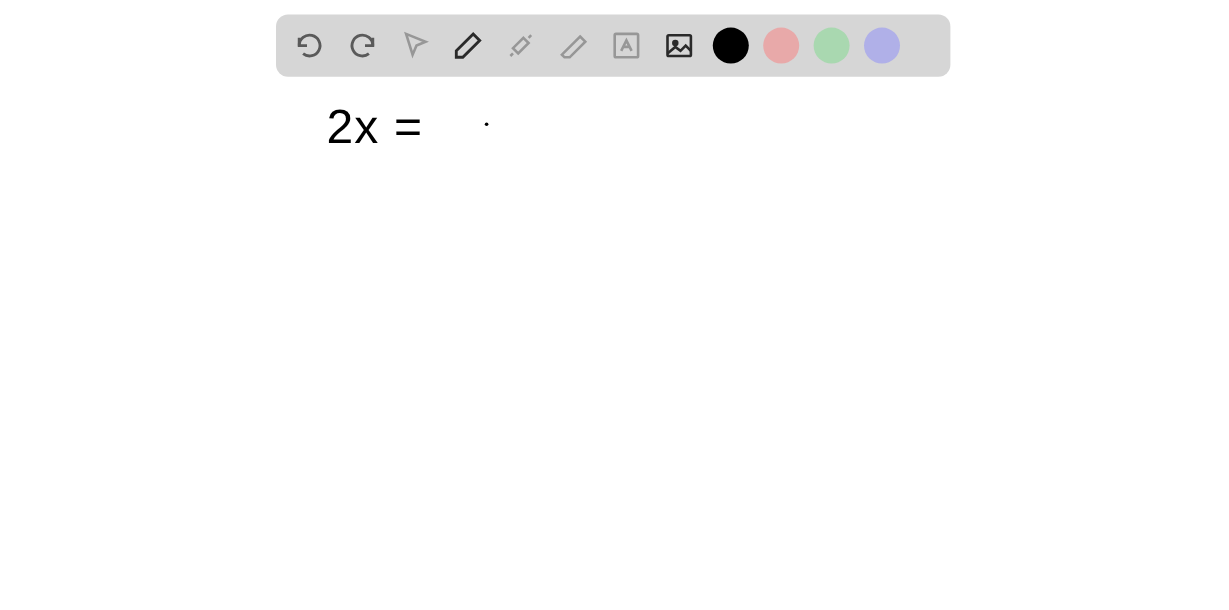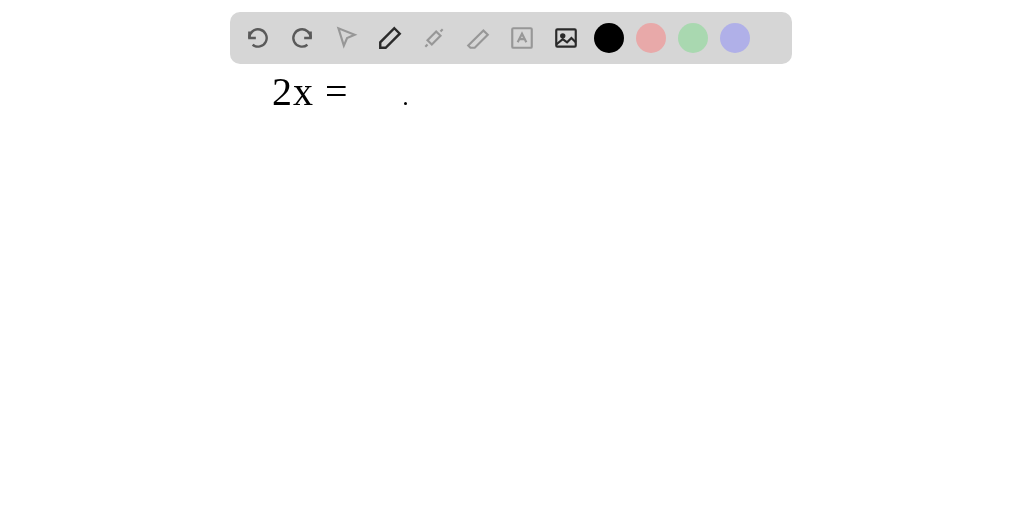--- a/index.html
+++ b/index.html
@@ -36,23 +36,23 @@
     .tool-btn.dim { opacity: 0.5; }
     .tool-btn.selected { color: #2a2a2a; }
     .color-swatch {
       width: 30px;
       height: 30px;
       border-radius: 50%;
       cursor: pointer;
     }
     .handwriting {
       position: absolute;
-      top: 68px;
+      top: 84px;
       left: 272px;
-      font-family: Liberation Serif, serif;
+      font-family: Liberation Sans, sans-serif;
       font-size: 40px;
       color: #000;
       letter-spacing: 1px;
     }
     .dot {
       position: absolute;
       top: 102px;
       left: 404px;
       width: 3px;
       height: 3px;

